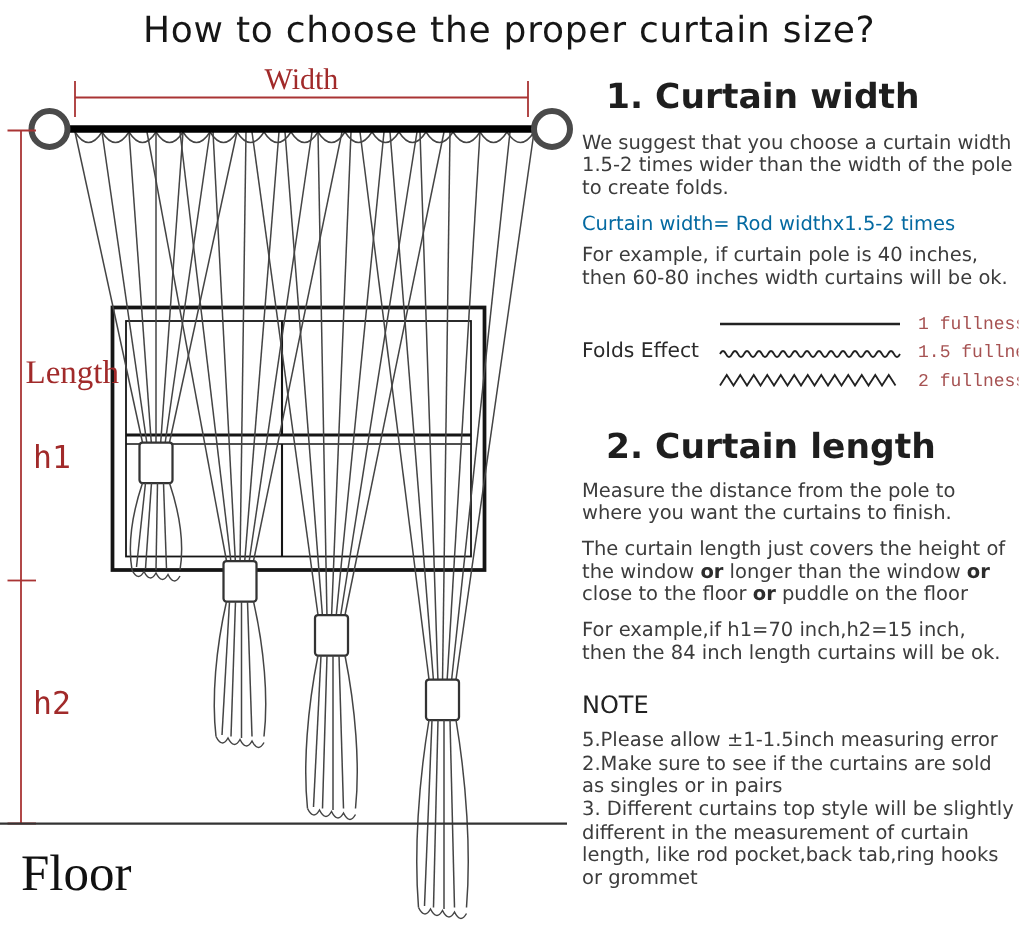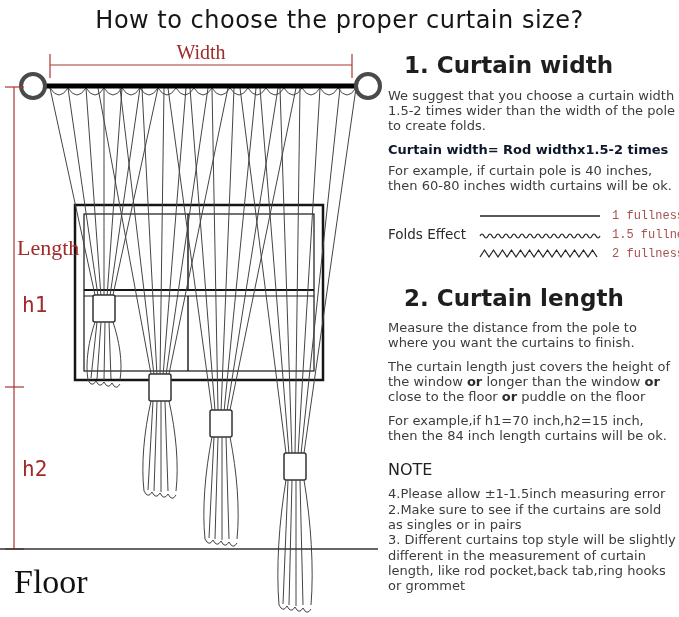--- a/index.html
+++ b/index.html
@@ -19,21 +19,21 @@
   .right-col{
     position:absolute;left:388px;top:52px;width:292px;
     font-size:13px;line-height:1.18;color:#3c3c3c;
   }
   .sec-heading{
     font-size:23px;color:#1e1e1e;font-weight:700;margin:0 0 0 16px;line-height:1.2;
   }
   .sec-heading.second{margin-top:21px;}
   .para{margin:8px 0 0 0;}
   .para.tight{margin-top:6px;}
-  .formula{margin:8px 0 0 0;font-weight:bold;color:#0f172a;}
+  .formula{margin:8px 0 0 0;font-weight:normal;color:#0369a1;}
   .bold{font-weight:bold;color:#2c2c2c;}
 
   .folds-row{display:flex;align-items:center;margin-top:13px;}
   .folds-label{font-size:13.5px;color:#2a2a2a;white-space:nowrap;margin-right:12px;}
   .fold-lines{display:flex;flex-direction:column;}
   .fold-line-row{display:flex;align-items:center;height:19px;}
   .fold-glyph{width:124px;margin-right:10px;display:flex;align-items:center;}
   .fullness-label{font-size:12px;color:#a65252;white-space:nowrap;font-family:Liberation Mono, monospace;}
 
   .note-heading{font-size:16px;color:#222;font-weight:400;margin:18px 0 0 0;}
@@ -202,18 +202,18 @@
   <h2 class="sec-heading second">2. Curtain length</h2>
   <p class="para">Measure the distance from the pole to where you want the curtains to finish.</p>
   <p class="para"><span>The curtain length just covers the height of the window </span><span class="bold">or</span><span> longer than the window </span><span class="bold">or</span><span> close to the floor </span><span class="bold">or</span><span> puddle on the floor</span></p>
   <p class="para">
     <span style="display:block">For example,if h1=70 inch,h2=15 inch,</span>
     <span style="display:block">then the 84 inch length curtains will be ok.</span>
   </p>
 
   <h2 class="note-heading">NOTE</h2>
   <div class="notes">
-    <p class="note-item">4.Please allow ±1-1.5inch measuring error</p>
+    <p class="note-item">5.Please allow ±1-1.5inch measuring error</p>
     <p class="note-item">2.Make sure to see if the curtains are sold as singles or in pairs</p>
     <p class="note-item">3. Different curtains top style will be slightly different in the measurement of curtain length, like rod pocket,back tab,ring hooks or grommet</p>
   </div>
 
 </div>
 
 </body></html>

